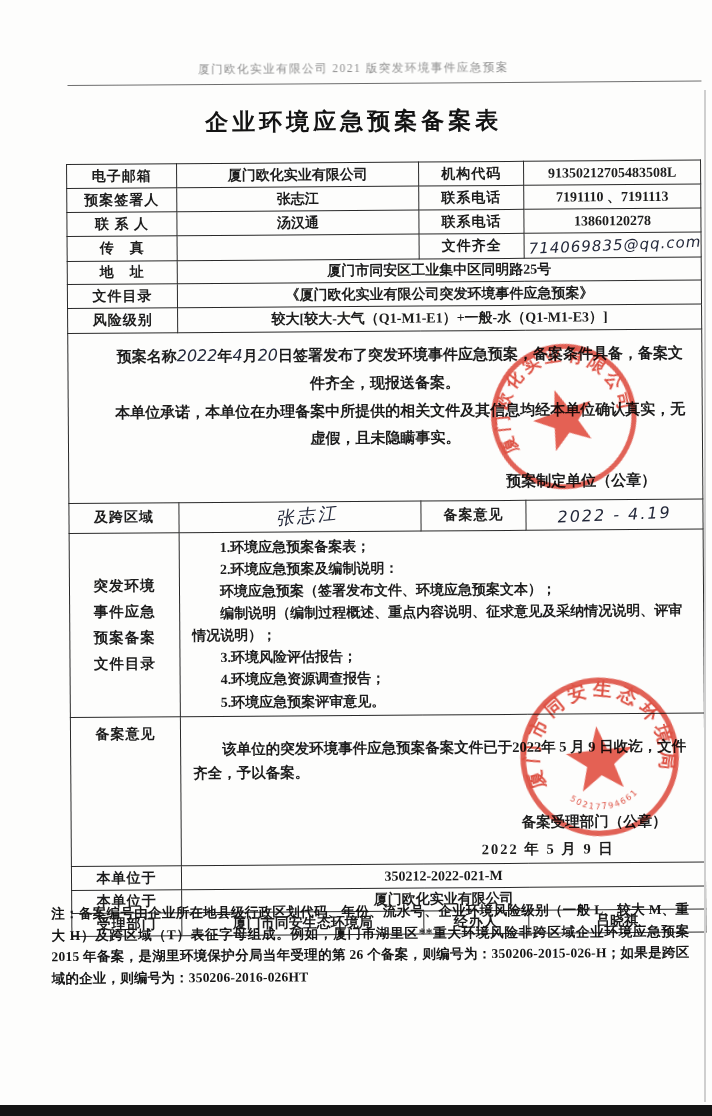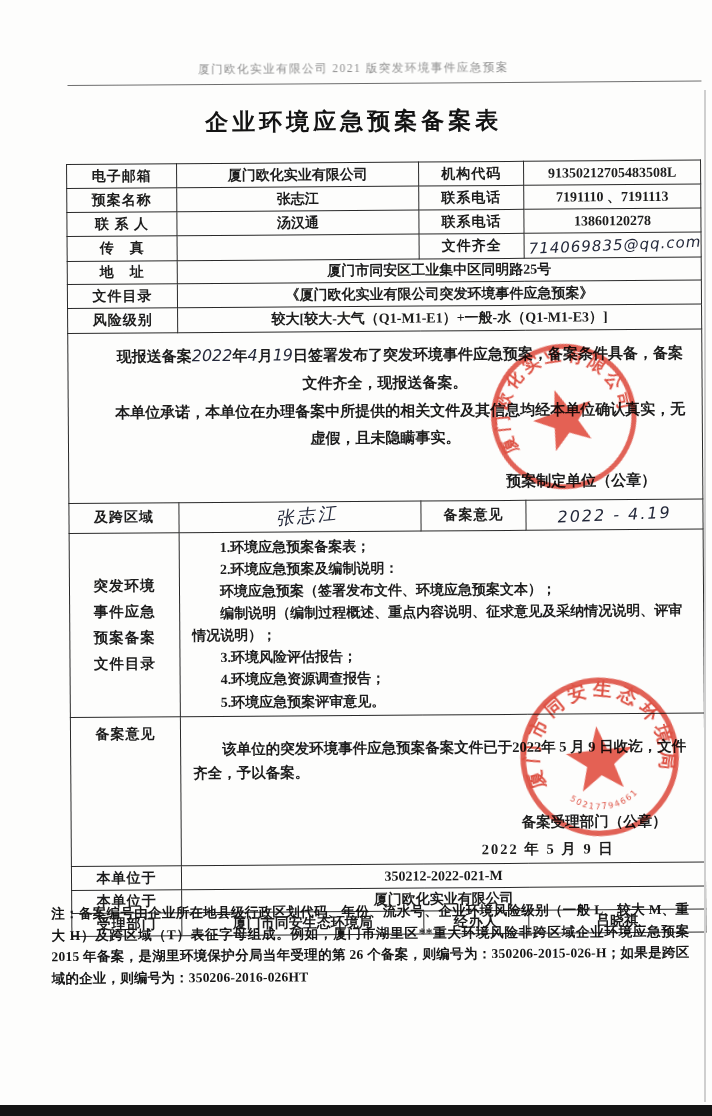--- a/index.html
+++ b/index.html
@@ -75,21 +75,21 @@
 
     <tbody>
         <tr style="height:24px">
       <td class="lbl">电子邮箱</td>
       <td>厦门欧化实业有限公司</td>
       <td class="lbl">机构代码</td>
       <td>91350212705483508L</td>
     </tr>
 
     <tr style="height:24px">
-      <td class="lbl">预案名称</td>
+      <td class="lbl">预案签署人</td>
       <td>张志江</td>
       <td class="lbl">联系电话</td>
       <td>7191110 、7191113</td>
     </tr>
 
     <tr style="height:24px">
       <td class="lbl">联 系 人</td>
       <td>汤汉通</td>
       <td class="lbl">联系电话</td>
       <td>13860120278</td>
@@ -112,21 +112,21 @@
       <td colspan="3">《厦门欧化实业有限公司突发环境事件应急预案》</td>
     </tr>
 
     <tr style="height:25px">
       <td class="lbl">风险级别</td>
       <td colspan="3">较大[较大-大气（Q1-M1-E1）+一般-水（Q1-M1-E3）]</td>
     </tr>
 
     <tr style="height:148px">
       <td colspan="4" class="top decl">
-        <div class="para"><span>现报送备案</span><span class="hw hw-num">2022</span><span>年</span><span class="hw hw-num">4</span><span>月</span><span class="hw hw-num">19</span><span>日签署发布了突发环境事件应急预案，备案条件具备，备案文件齐全，现报送备案。</span></div>
+        <div class="para"><span>预案名称</span><span class="hw hw-num">2022</span><span>年</span><span class="hw hw-num">4</span><span>月</span><span class="hw hw-num">20</span><span>日签署发布了突发环境事件应急预案，备案条件具备，备案文件齐全，现报送备案。</span></div>
         <div class="para">本单位承诺，本单位在办理备案中所提供的相关文件及其信息均经本单位确认真实，无虚假，且未隐瞒事实。</div>
         <div class="decl-caption">预案制定单位（公章）</div>
       </td>
     </tr>
 
     <tr style="height:30px">
       <td class="lbl">及跨区域</td>
       <td class="left"><span class="hw hw-sign">张志江</span></td>
       <td class="lbl">备案意见</td>
       <td><span class="hw hw-date">2022 - 4.19</span></td>

